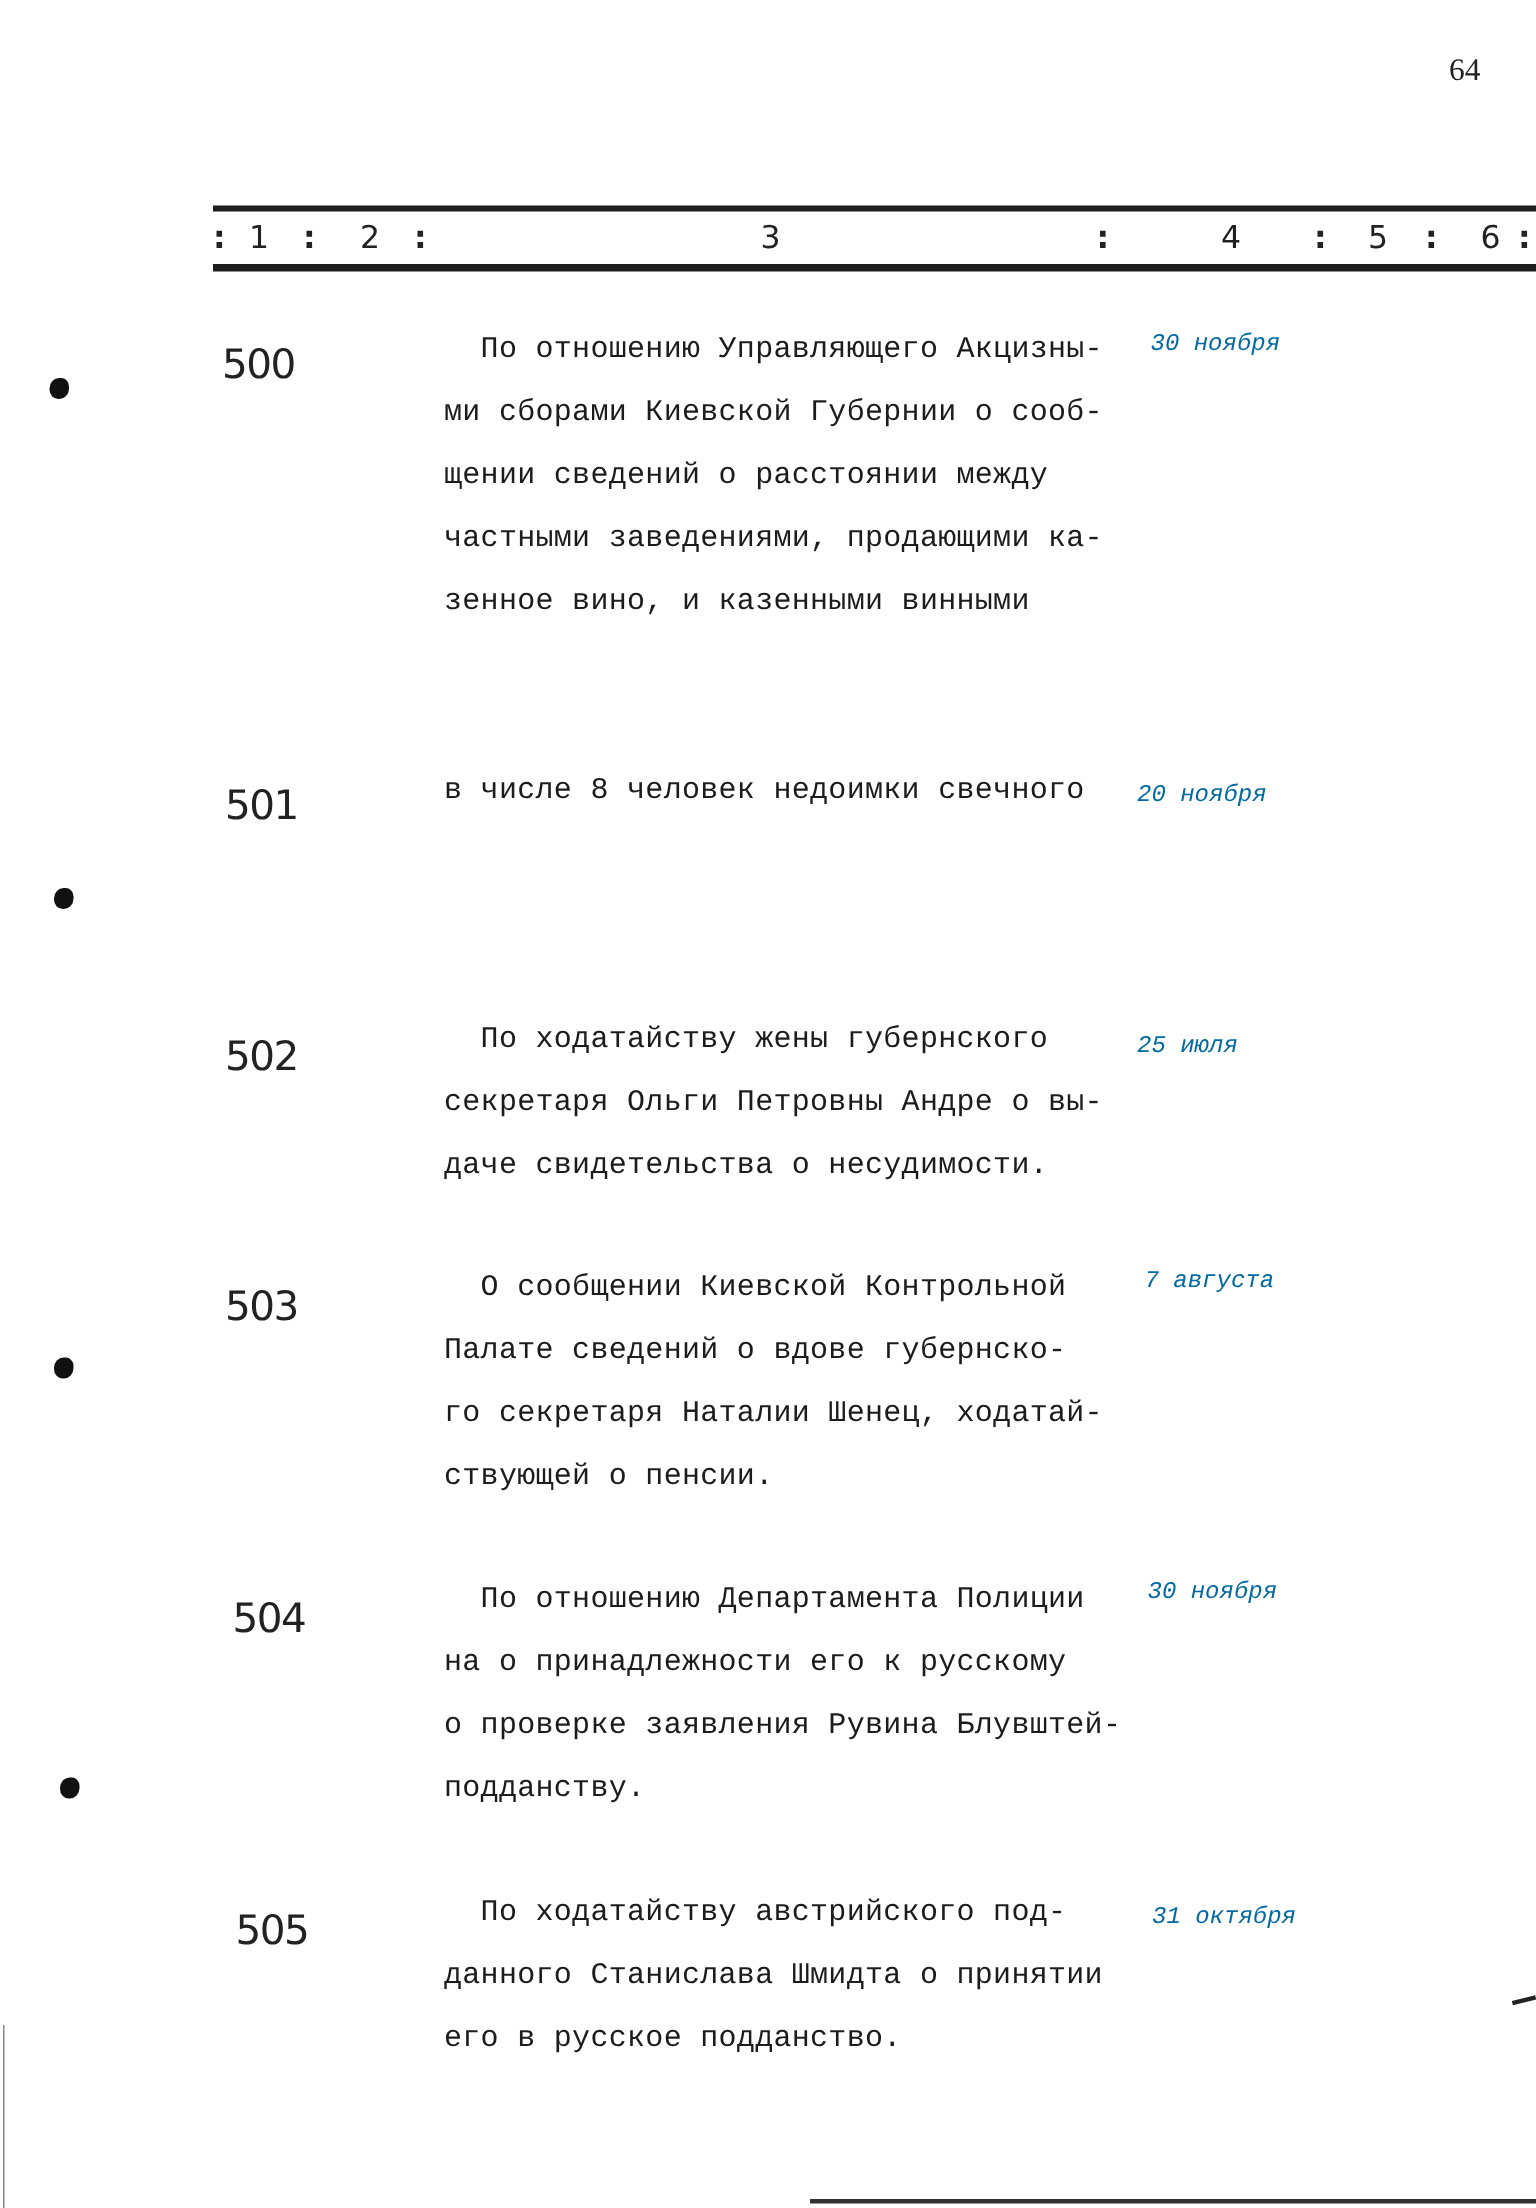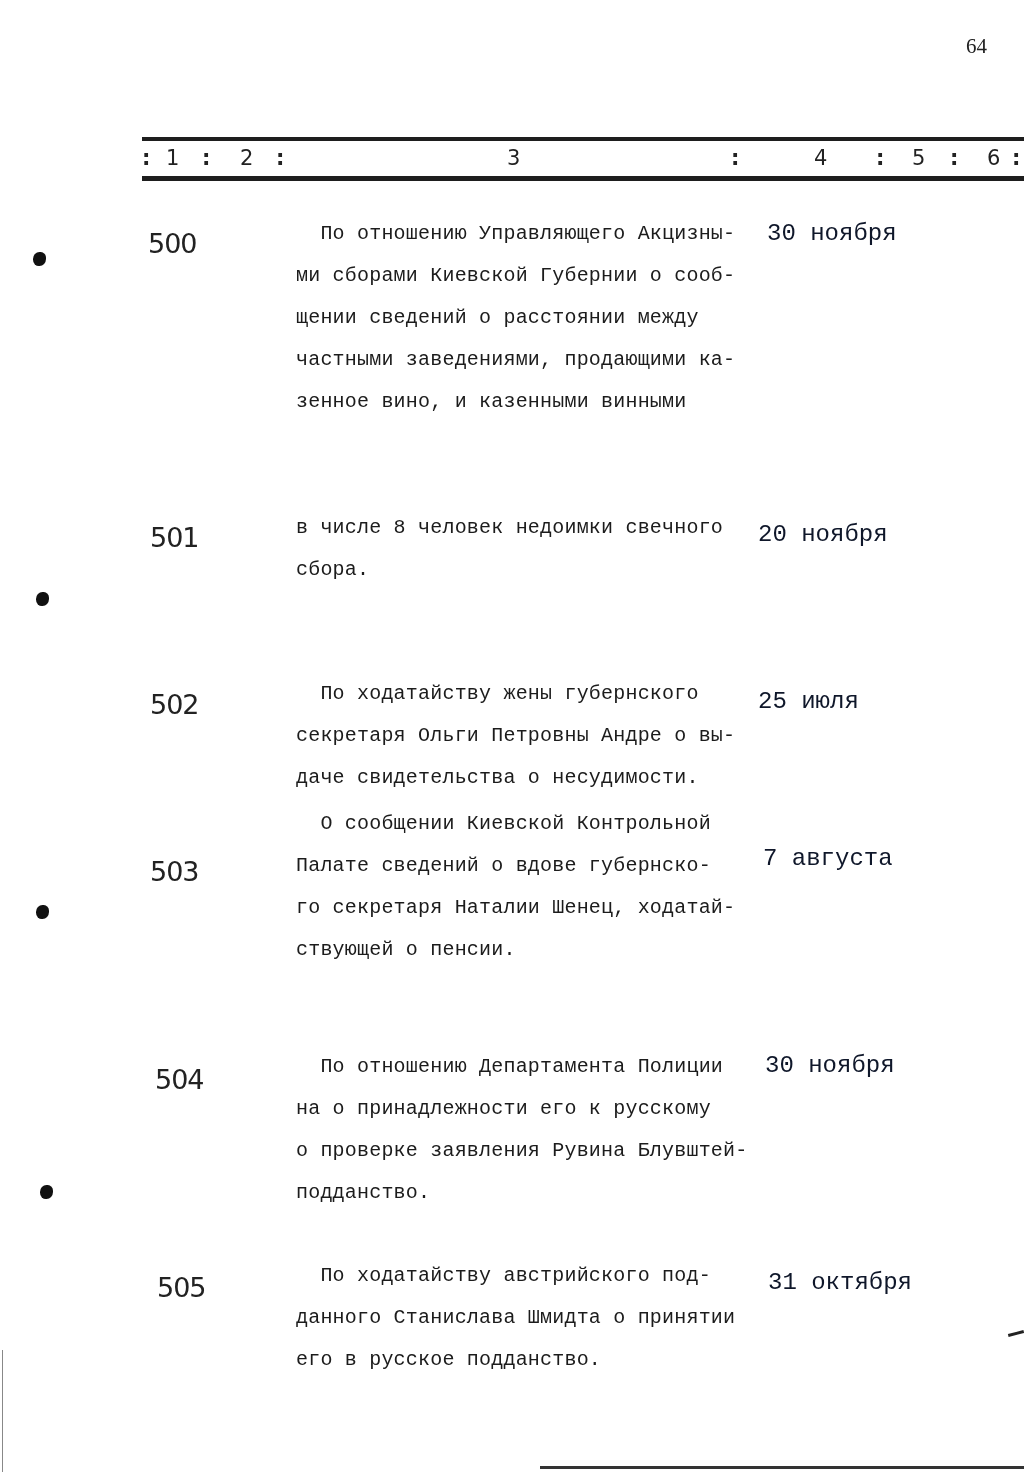--- a/index.html
+++ b/index.html
@@ -15,21 +15,21 @@
   .rule.top { top: 137px; height: 4px; }
   .rule.bottom { top: 176px; height: 5px; }
   .header-row { position: absolute; top: 146px; left: 0; width: 1024px; height: 28px;
     font-family: "DejaVu Sans", sans-serif; font-size: 21px; color: #222; }
   .header-row span { position: absolute; top: 0; }
   .colon { font-weight: bold; }
   .entry-num { position: absolute; font-family: "DejaVu Sans", sans-serif; font-size: 27px;
     color: #222; letter-spacing: -1px; }
   .entry-text { position: absolute; left: 296px; width: 470px; font-size: 20px; line-height: 42px;
     white-space: pre; color: #1c1c1c; letter-spacing: 0.2px; }
-  .entry-date { position: absolute; font-size: 24px; color: #0f172a; white-space: pre; }
+  .entry-date { position: absolute; font-size: 16px; color: #0369a1; white-space: pre; font-style: italic; }
   .punch { position: absolute; width: 13px; height: 14px; background: #111; border-radius: 50% 40% 50% 45%; }
   .scan-line { position: absolute; left: 540px; top: 1466px; width: 484px; height: 3px; background: #333; }
   .stroke { position: absolute; left: 1008px; top: 1332px; width: 16px; height: 3px; background: #222;
     transform: rotate(-14deg); }
   .margin-line { position: absolute; left: 2px; top: 1350px; width: 1px; height: 122px; background: #888; }
 </style>
 </head>
 <body>
 
 <div>
@@ -55,39 +55,39 @@
   <div class="rule bottom"></div>
 
   <div>
     <div class="entry-num" style="left:148px; top:228px;">500</div>
     <div class="entry-text" style="top:213px;"><div>  По отношению Управляющего Акцизны-</div><div>ми сборами Киевской Губернии о сооб-</div><div>щении сведений о расстоянии между</div><div>частными заведениями, продающими ка-</div><div>зенное вино, и казенными винными</div></div>
     <div class="entry-date" style="left:767px; top:220px;">30 ноября</div>
   </div>
 
   <div>
     <div class="entry-num" style="left:150px; top:522px;">501</div>
-    <div class="entry-text" style="top:507px;"><div>в числе 8 человек недоимки свечного</div><div>сбора.</div></div>
+    <div class="entry-text" style="top:507px;"><div>в числе 8 человек недоимки свечного</div></div>
     <div class="entry-date" style="left:758px; top:521px;">20 ноября</div>
   </div>
 
   <div>
     <div class="entry-num" style="left:150px; top:689px;">502</div>
     <div class="entry-text" style="top:673px;"><div>  По ходатайству жены губернского</div><div>секретаря Ольги Петровны Андре о вы-</div><div>даче свидетельства о несудимости.</div></div>
     <div class="entry-date" style="left:758px; top:688px;">25 июля</div>
   </div>
 
   <div>
     <div class="entry-num" style="left:150px; top:856px;">503</div>
-    <div class="entry-text" style="top:803px;"><div>  О сообщении Киевской Контрольной</div><div>Палате сведений о вдове губернско-</div><div>го секретаря Наталии Шенец, ходатай-</div><div>ствующей о пенсии.</div></div>
+    <div class="entry-text" style="top:838px;"><div>  О сообщении Киевской Контрольной</div><div>Палате сведений о вдове губернско-</div><div>го секретаря Наталии Шенец, ходатай-</div><div>ствующей о пенсии.</div></div>
     <div class="entry-date" style="left:763px; top:845px;">7 августа</div>
   </div>
 
   <div>
     <div class="entry-num" style="left:155px; top:1064px;">504</div>
-    <div class="entry-text" style="top:1046px;"><div>  По отношению Департамента Полиции</div><div>на о принадлежности его к русскому</div><div>о проверке заявления Рувина Блувштей-</div><div>подданство.</div></div>
+    <div class="entry-text" style="top:1046px;"><div>  По отношению Департамента Полиции</div><div>на о принадлежности его к русскому</div><div>о проверке заявления Рувина Блувштей-</div><div>подданству.</div></div>
     <div class="entry-date" style="left:765px; top:1052px;">30 ноября</div>
   </div>
 
   <div>
     <div class="entry-num" style="left:157px; top:1272px;">505</div>
     <div class="entry-text" style="top:1255px;"><div>  По ходатайству австрийского под-</div><div>данного Станислава Шмидта о принятии</div><div>его в русское подданство.</div></div>
     <div class="entry-date" style="left:768px; top:1269px;">31 октября</div>
   </div>
 
   <div class="punch" style="left:33px; top:252px;"></div>

